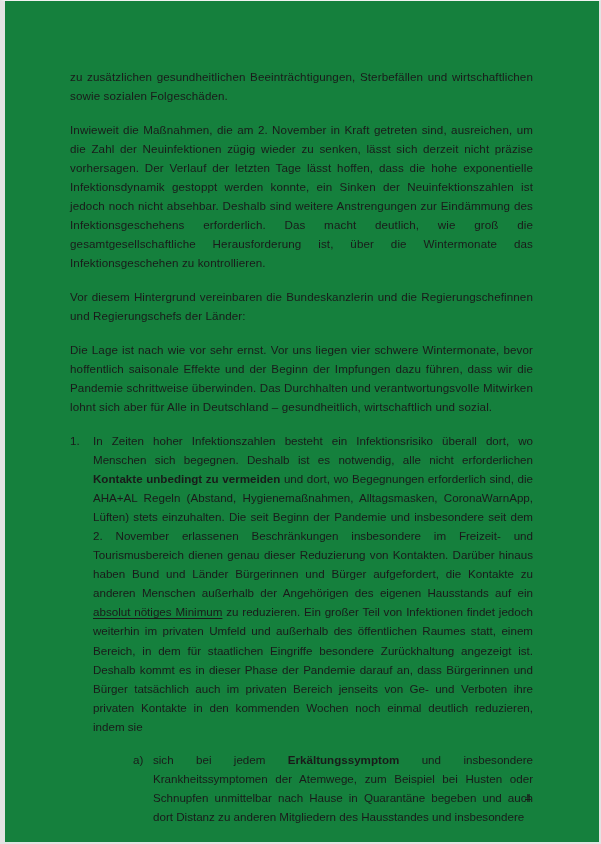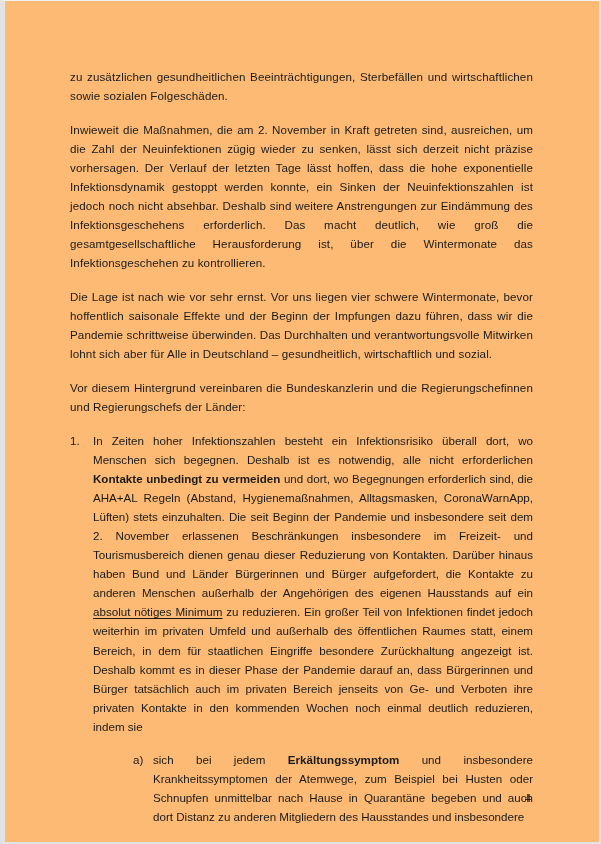--- a/index.html
+++ b/index.html
@@ -9,21 +9,21 @@
     background: #ffffff;
   }
   body {
     font-family: "Liberation Sans", sans-serif;
   }
   .page {
     position: relative;
     width: 601px;
     height: 844px;
     box-sizing: border-box;
-    background: #fdba74;
+    background: #15803d;
     border-left: 5px solid #e3e3e3;
     border-right: 2px solid #e3e3e3;
     border-top: 1px solid #f2f2f2;
     border-bottom: 2px solid #e3e3e3;
     overflow: hidden;
   }
   .content {
     position: absolute;
     left: 65px;
     top: 66px;
@@ -112,22 +112,22 @@
   }
 </style>
 </head>
 <body>
 
 <div class="page">
   <div class="content">
 
     <p class="para"><span>zu zusätzlichen gesundheitlichen Beeinträchtigungen, Sterbefällen und wirtschaftlichen sowie sozialen Folgeschäden.</span></p>
     <p class="para"><span>Inwieweit die Maßnahmen, die am 2. November in Kraft getreten sind, ausreichen, um die Zahl der Neuinfektionen zügig wieder zu senken, lässt sich derzeit nicht präzise vorhersagen. Der Verlauf der letzten Tage lässt hoffen, dass die hohe exponentielle Infektionsdynamik gestoppt werden konnte, ein Sinken der Neuinfektionszahlen ist jedoch noch nicht absehbar. Deshalb sind weitere Anstrengungen zur Eindämmung des Infektionsgeschehens erforderlich. Das macht deutlich, wie groß die gesamtgesellschaftliche Herausforderung ist, über die Wintermonate das Infektionsgeschehen zu kontrollieren.</span></p>
+    <p class="para"><span>Vor diesem Hintergrund vereinbaren die Bundeskanzlerin und die Regierungschefinnen und Regierungschefs der Länder:</span></p>
     <p class="para"><span>Die Lage ist nach wie vor sehr ernst. Vor uns liegen vier schwere Wintermonate, bevor hoffentlich saisonale Effekte und der Beginn der Impfungen dazu führen, dass wir die Pandemie schrittweise überwinden. Das Durchhalten und verantwortungsvolle Mitwirken lohnt sich aber für Alle in Deutschland – gesundheitlich, wirtschaftlich und sozial.</span></p>
-    <p class="para"><span>Vor diesem Hintergrund vereinbaren die Bundeskanzlerin und die Regierungschefinnen und Regierungschefs der Länder:</span></p>
 
     <ol class="numlist">
       <li class="numitem">
         <span class="marker">1.</span>
         <p class="itemtext"><span>In Zeiten hoher Infektionszahlen besteht ein Infektionsrisiko überall dort, wo Menschen sich begegnen. Deshalb ist es notwendig, alle nicht erforderlichen </span><b>Kontakte unbedingt zu vermeiden</b><span> und dort, wo Begegnungen erforderlich sind, die AHA+AL Regeln (Abstand, Hygienemaßnahmen, Alltagsmasken, CoronaWarnApp, Lüften) stets einzuhalten. Die seit Beginn der Pandemie und insbesondere seit dem 2. November erlassenen Beschränkungen insbesondere im Freizeit- und Tourismusbereich dienen genau dieser Reduzierung von Kontakten. Darüber hinaus haben Bund und Länder Bürgerinnen und Bürger aufgefordert, die Kontakte zu anderen Menschen außerhalb der Angehörigen des eigenen Hausstands auf ein </span><u>absolut nötiges Minimum</u><span> zu reduzieren. Ein großer Teil von Infektionen findet jedoch weiterhin im privaten Umfeld und außerhalb des öffentlichen Raumes statt, einem Bereich, in dem für staatlichen Eingriffe besondere Zurückhaltung angezeigt ist. Deshalb kommt es in dieser Phase der Pandemie darauf an, dass Bürgerinnen und Bürger tatsächlich auch im privaten Bereich jenseits von Ge- und Verboten ihre privaten Kontakte in den kommenden Wochen noch einmal deutlich reduzieren, indem sie</span></p>
 
         <ol class="sublist">
           <li class="subitem">
             <span class="marker">a)</span>
             <p class="itemtext"><span>sich bei jedem </span><b>Erkältungssymptom</b><span> und insbesondere Krankheitssymptomen der Atemwege, zum Beispiel bei Husten oder Schnupfen unmittelbar nach Hause in Quarantäne begeben und auch dort Distanz zu anderen Mitgliedern des Hausstandes und insbesondere</span></p>

